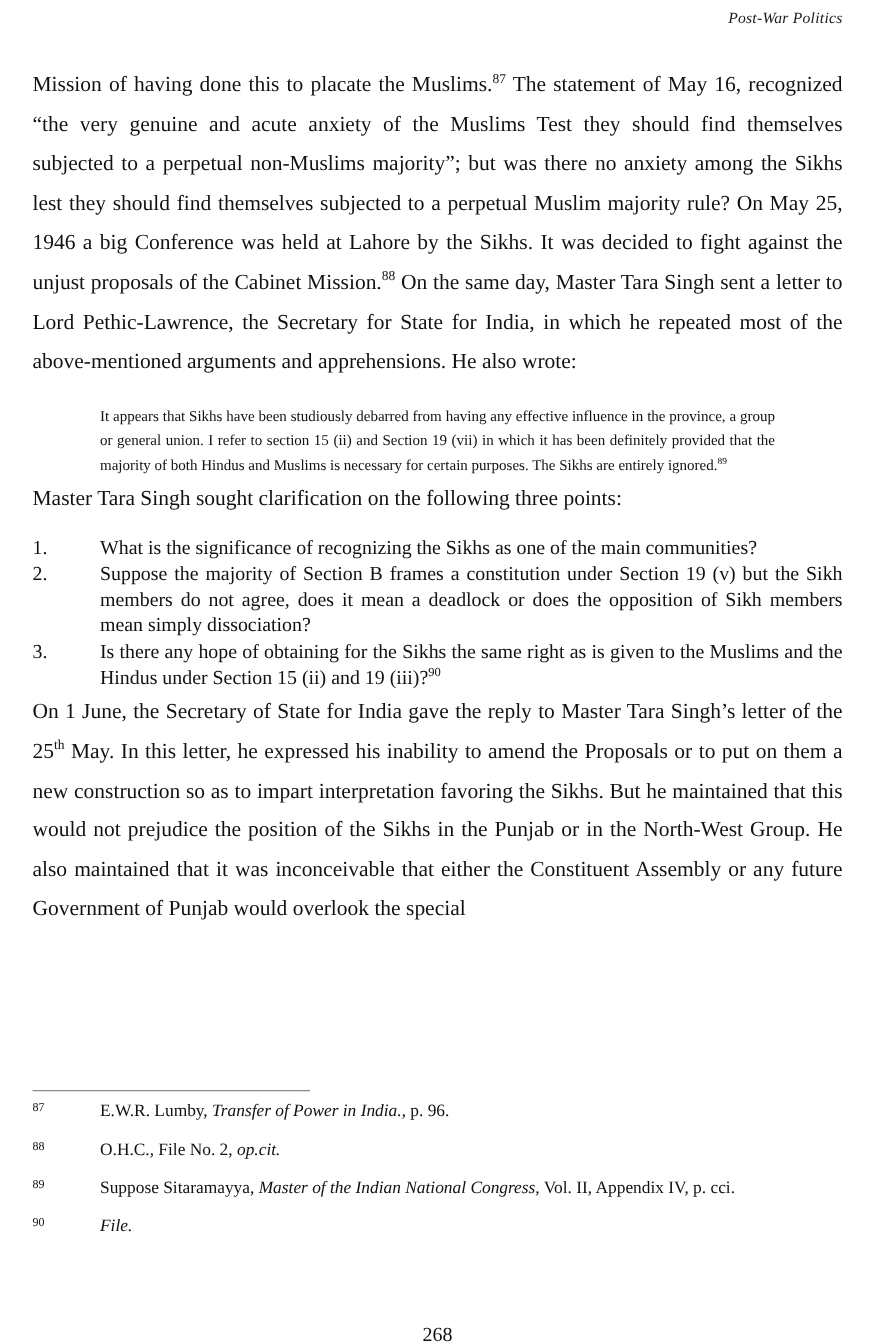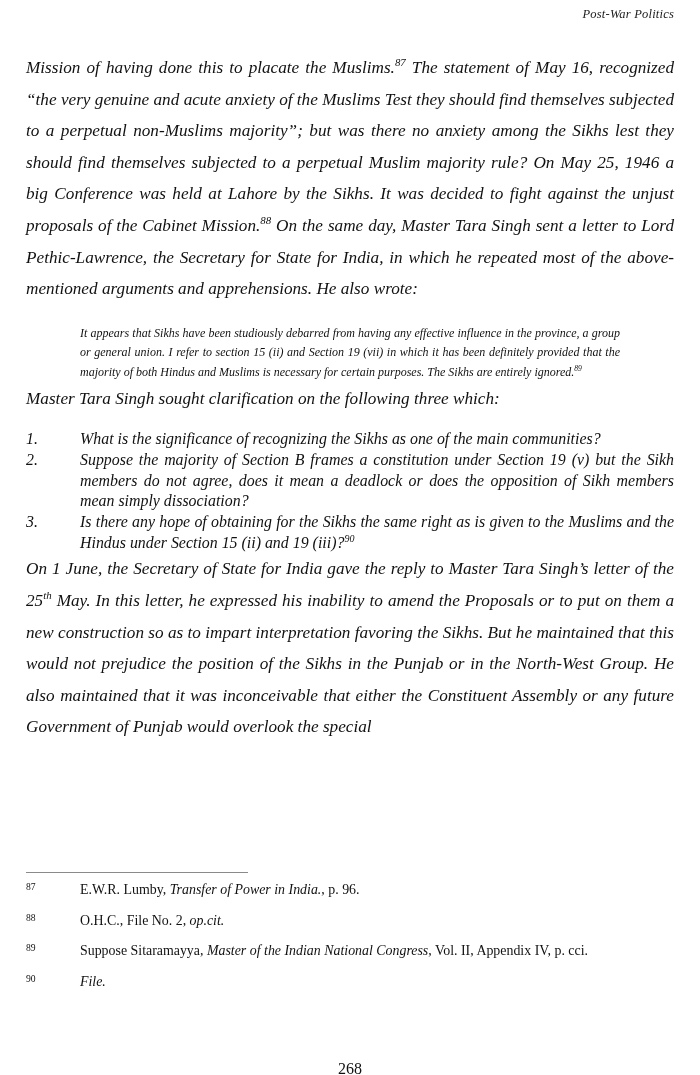--- a/index.html
+++ b/index.html
@@ -29,21 +29,20 @@
     color: #1a1a1a;
     white-space: nowrap;
   }
 
   
   .content {
     position: absolute;
     left: 26px;
     top: 52px;
     width: 648px;
-    font-style: italic;
   }
 
   p.body-para {
     margin: 0 0 0 0;
     font-size: 17.2px;
     line-height: 31.6px;
     text-align: justify;
     text-justify: inter-word;
     hyphens: none;
   }
@@ -147,21 +146,21 @@
 <div class="page">
 
   <div class="running-head">Post-War Politics</div>
 
   <div class="content">
 
     <p class="body-para"><span>Mission of having done this to placate the Muslims.</span><sup>87</sup><span> The statement of May 16, recognized “the very genuine and acute anxiety of the Muslims Test they should find themselves subjected to a perpetual non-Muslims majority”; but was there no anxiety among the Sikhs lest they should find themselves subjected to a perpetual Muslim majority rule? On May 25, 1946 a big Conference was held at Lahore by the Sikhs. It was decided to fight against the unjust proposals of the Cabinet Mission.</span><sup>88</sup><span> On the same day, Master Tara Singh sent a letter to Lord Pethic-Lawrence, the Secretary for State for India, in which he repeated most of the above-mentioned arguments and apprehensions. He also wrote:</span></p>
 
     <div class="blockquote"><span>It appears that Sikhs have been studiously debarred from having any effective influence in the province, a group or general union. I refer to section 15 (ii) and Section 19 (vii) in which it has been definitely provided that the majority of both Hindus and Muslims is necessary for certain purposes. The Sikhs are entirely ignored.</span><sup>89</sup></div>
 
-    <p class="body-para lead-in">Master Tara Singh sought clarification on the following three which:</p>
+    <p class="body-para lead-in">Master Tara Singh sought clarification on the following three points:</p>
 
     <div class="numlist">
 
       <div class="numitem">
         <span class="marker">1.</span><span>What is the significance of recognizing the Sikhs as one of the main communities?</span><sup></sup>
       </div>
 
       <div class="numitem">
         <span class="marker">2.</span><span>Suppose the majority of Section B frames a constitution under Section 19 (v) but the Sikh members do not agree, does it mean a deadlock or does the opposition of Sikh members mean simply dissociation?</span><sup></sup>
       </div>

